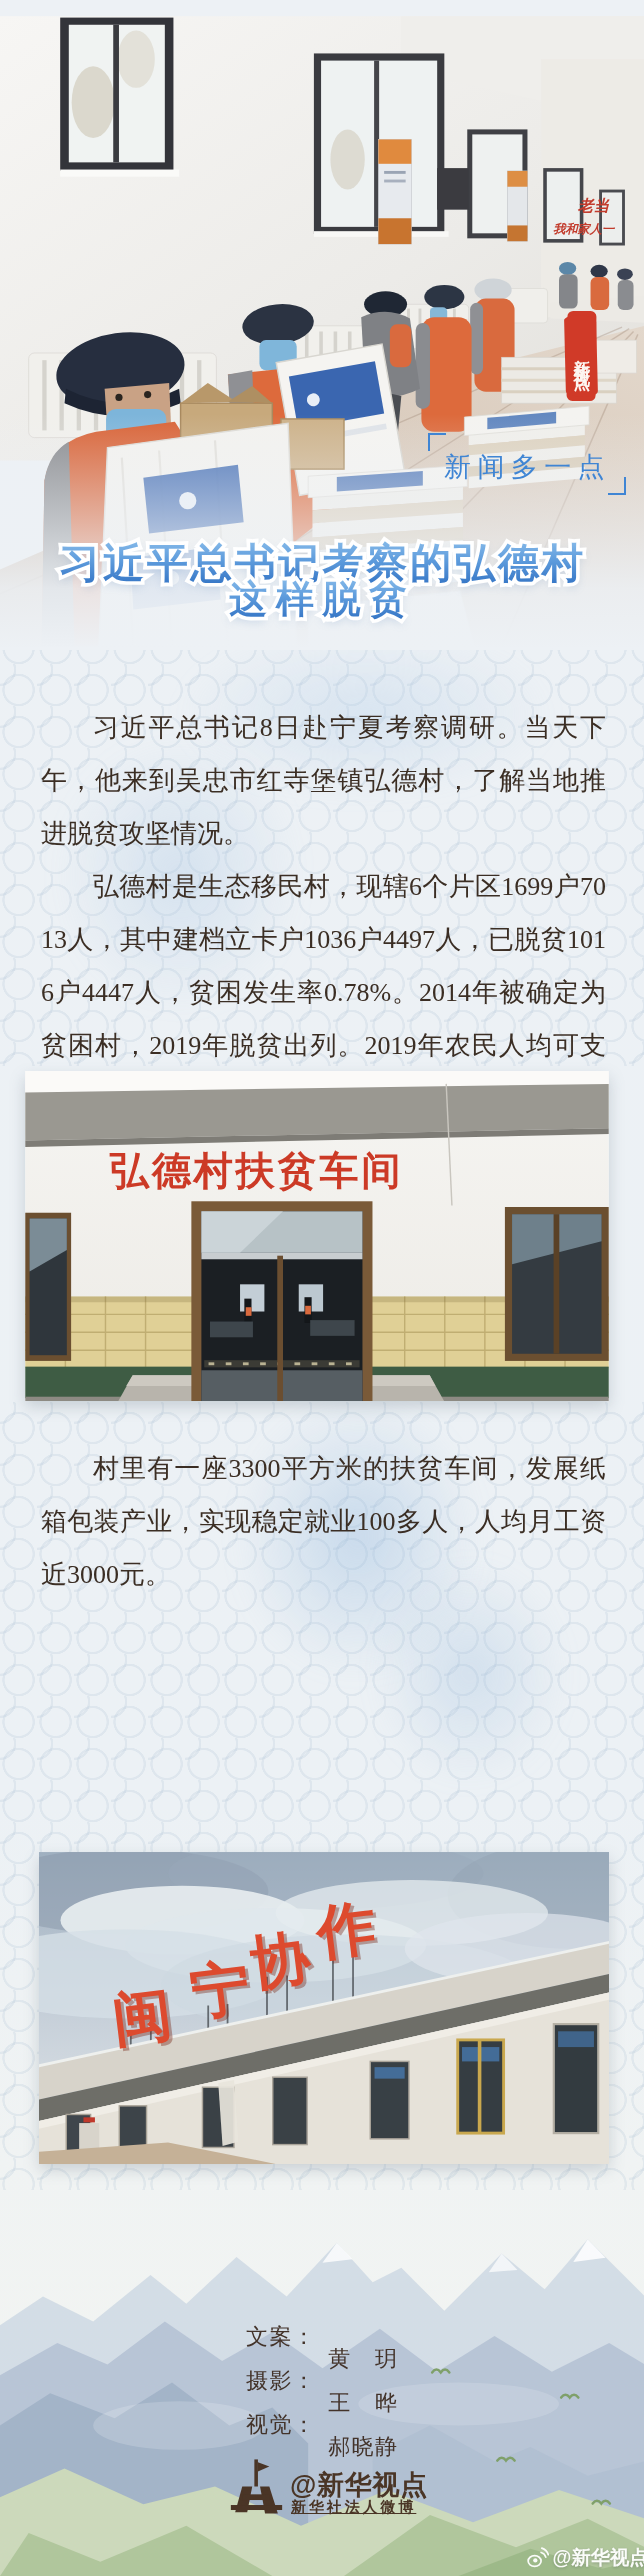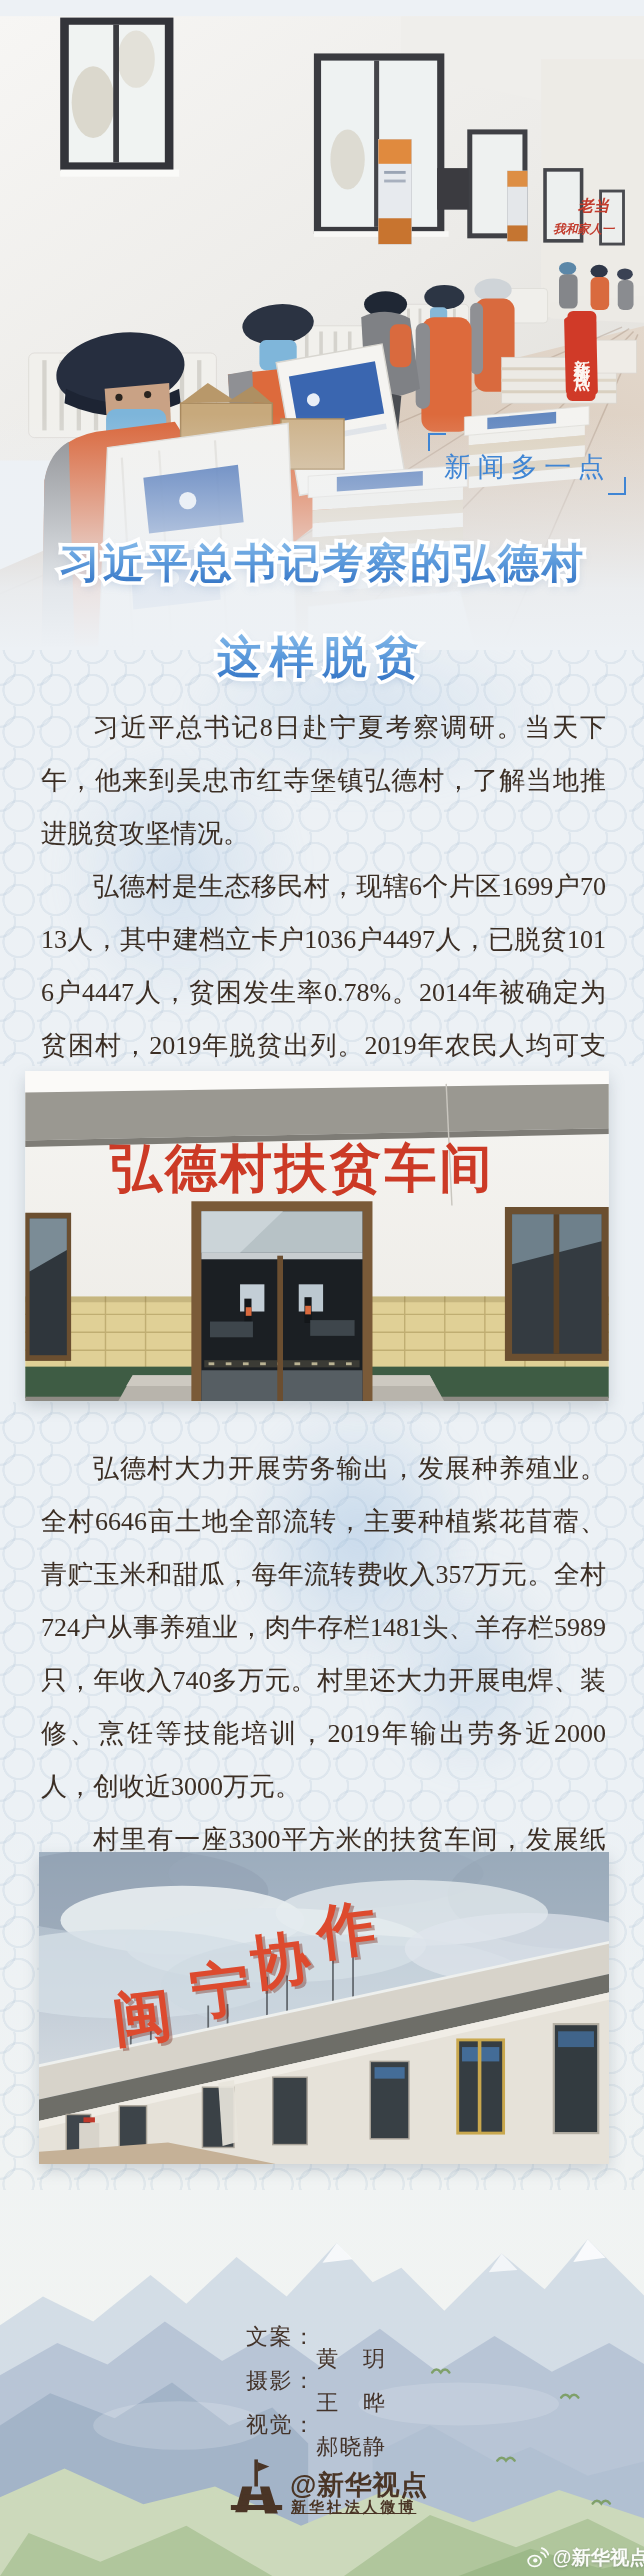--- a/index.html
+++ b/index.html
@@ -40,58 +40,58 @@
   .badge{position:absolute;left:428px;top:433px;width:199px;height:62px;z-index:6;color:#3f85d4;}
   .badge-label{position:absolute;left:16px;top:16px;font-size:27px;letter-spacing:6.4px;font-weight:500;}
   .corner-tl{position:absolute;left:0;top:0;width:16px;height:16px;border-left:2.1px solid #3f85d4;border-top:2.1px solid #3f85d4;}
   .corner-br{position:absolute;right:1.4px;bottom:0;width:16px;height:16px;border-right:2.1px solid #3f85d4;border-bottom:2.1px solid #3f85d4;}
 
   
   .title-wrap{position:absolute;left:0;top:0;width:645px;z-index:6;text-align:center;
       font-weight:800;font-family:"Liberation Sans","DejaVu Sans",sans-serif;}
   .title-line{position:absolute;left:0;width:645px;white-space:nowrap;}
   .t1{top:536px;font-size:41px;letter-spacing:2.9px;}
-  .t2{top:628px;font-size:44px;letter-spacing:8.6px;}
+  .t2{top:574px;font-size:38px;letter-spacing:8.6px;}
   .title-stroke{color:#ffffff;-webkit-text-stroke:7.2px #ffffff;
       text-shadow:0 4.3px 10px rgba(100,140,190,.40);}
   .title-grad{color:#2f6fc4;}
   @supports ((-webkit-background-clip:text)){
     .title-grad{background:linear-gradient(180deg,#8fc1ec 0%,#5d9bdc 45%,#2b6cc0 100%);
        -webkit-background-clip:text;background-clip:text;color:transparent;}
   }
 
   
   .textblock{position:absolute;left:41px;width:565px;font-family:"Liberation Serif","DejaVu Serif",serif;
       font-size:26px;line-height:53px;color:#3b2e24;text-align:justify;word-break:break-all;z-index:5;}
   .textblock p{margin:0;text-indent:2em;}
   .tb1{top:701px;}
   .tb2{top:1442px;}
 
   
   .photo{position:absolute;box-shadow:0 5.7px 14.3px rgba(110,125,140,.30);z-index:5;}
   .photo2{left:25px;top:1071px;width:584px;height:330px;}
   .photo3{left:39px;top:1852px;width:570px;height:312px;}
   .photo svg{display:block;}
-  .sign-text{position:absolute;left:85px;top:63px;width:358px;font-size:52px;font-weight:600;
+  .sign-text{position:absolute;left:85px;top:73px;width:358px;font-size:39px;font-weight:600;
       letter-spacing:2.9px;color:#cc3a26;font-family:Liberation Sans, sans-serif;white-space:nowrap;}
   .roofchar{position:absolute;font-size:59px;font-weight:800;color:#dd4a2e;
       transform:rotate(-7deg);text-shadow:2.9px 2.9px 0 rgba(120,40,25,.40);
       font-family:"Liberation Sans",sans-serif;}
   .rc1{left:74px;top:126px;}
   .rc2{left:152px;top:99px;}
   .rc3{left:212px;top:70px;}
   .rc4{left:278px;top:39px;}
 
   
   .mountains{position:absolute;left:0;top:2189px;width:645px;height:387px;z-index:2;}
 
   
   .credits{position:absolute;left:246px;top:2322px;z-index:6;font-family:"Liberation Serif","DejaVu Serif",serif;
       color:#43332a;font-size:22px;letter-spacing:1.4px;}
-  .credit-row{height:44px;display:flex;}
+  .credit-row{height:44px;display:flex;gap:12px;}
   .credit-role{white-space:pre;}
   .credit-name{white-space:pre;margin-top:22px;}
 
   
   .footer{position:absolute;left:228px;top:2455px;z-index:6;color:#4a3526;}
   .footer-icon{position:absolute;left:0;top:2.9px;}
   .footer-handle{position:absolute;left:62px;top:11.5px;font-size:27px;font-weight:800;white-space:nowrap;letter-spacing:0.7px;}
   .footer-sub{position:absolute;left:63px;top:43px;font-size:15px;font-weight:700;letter-spacing:2.9px;white-space:nowrap;text-decoration:underline;}
 
   
@@ -409,21 +409,20 @@
         <rect x="670" y="190" width="145" height="215" fill="#6b4f30"></rect>
         <rect x="680" y="200" width="125" height="195" fill="#343b41"></rect>
         <polygon points="680,200 805,200 805,238 680,270" fill="#7d929e" opacity=".8"></polygon>
         <rect x="738" y="200" width="8" height="195" fill="#5a4126"></rect>
       </g>
     </svg>
     <div class="sign-text">弘德村扶贫车间</div>
   </div>
 
   <div class="textblock tb2">
-    <p>弘德村大力开展劳务输出，发展种养殖业。全村6646亩土地全部流转，主要种植紫花苜蓿、青贮玉米和甜瓜，每年流转费收入357万元。全村724户从事养殖业，肉牛存栏1481头、羊存栏5989只，年收入740多万元。村里还大力开展电焊、装修、烹饪等技能培训，2019年输出劳务近2000人，创收近3000万元。</p>
     <p>村里有一座3300平方米的扶贫车间，发展纸箱包装产业，实现稳定就业100多人，人均月工资近3000元。</p>
   </div>
 
   <div class="photo photo3">
     <svg width="570" height="312" viewBox="0 0 795 435">
       <defs>
         <linearGradient id="sky3" x1="0" y1="0" x2="0" y2="1">
           <stop offset="0" stop-color="#9fb0c0"></stop>
             <stop offset=".55" stop-color="#c8d1da"></stop>
             <stop offset="1" stop-color="#e2e7ea"></stop>

